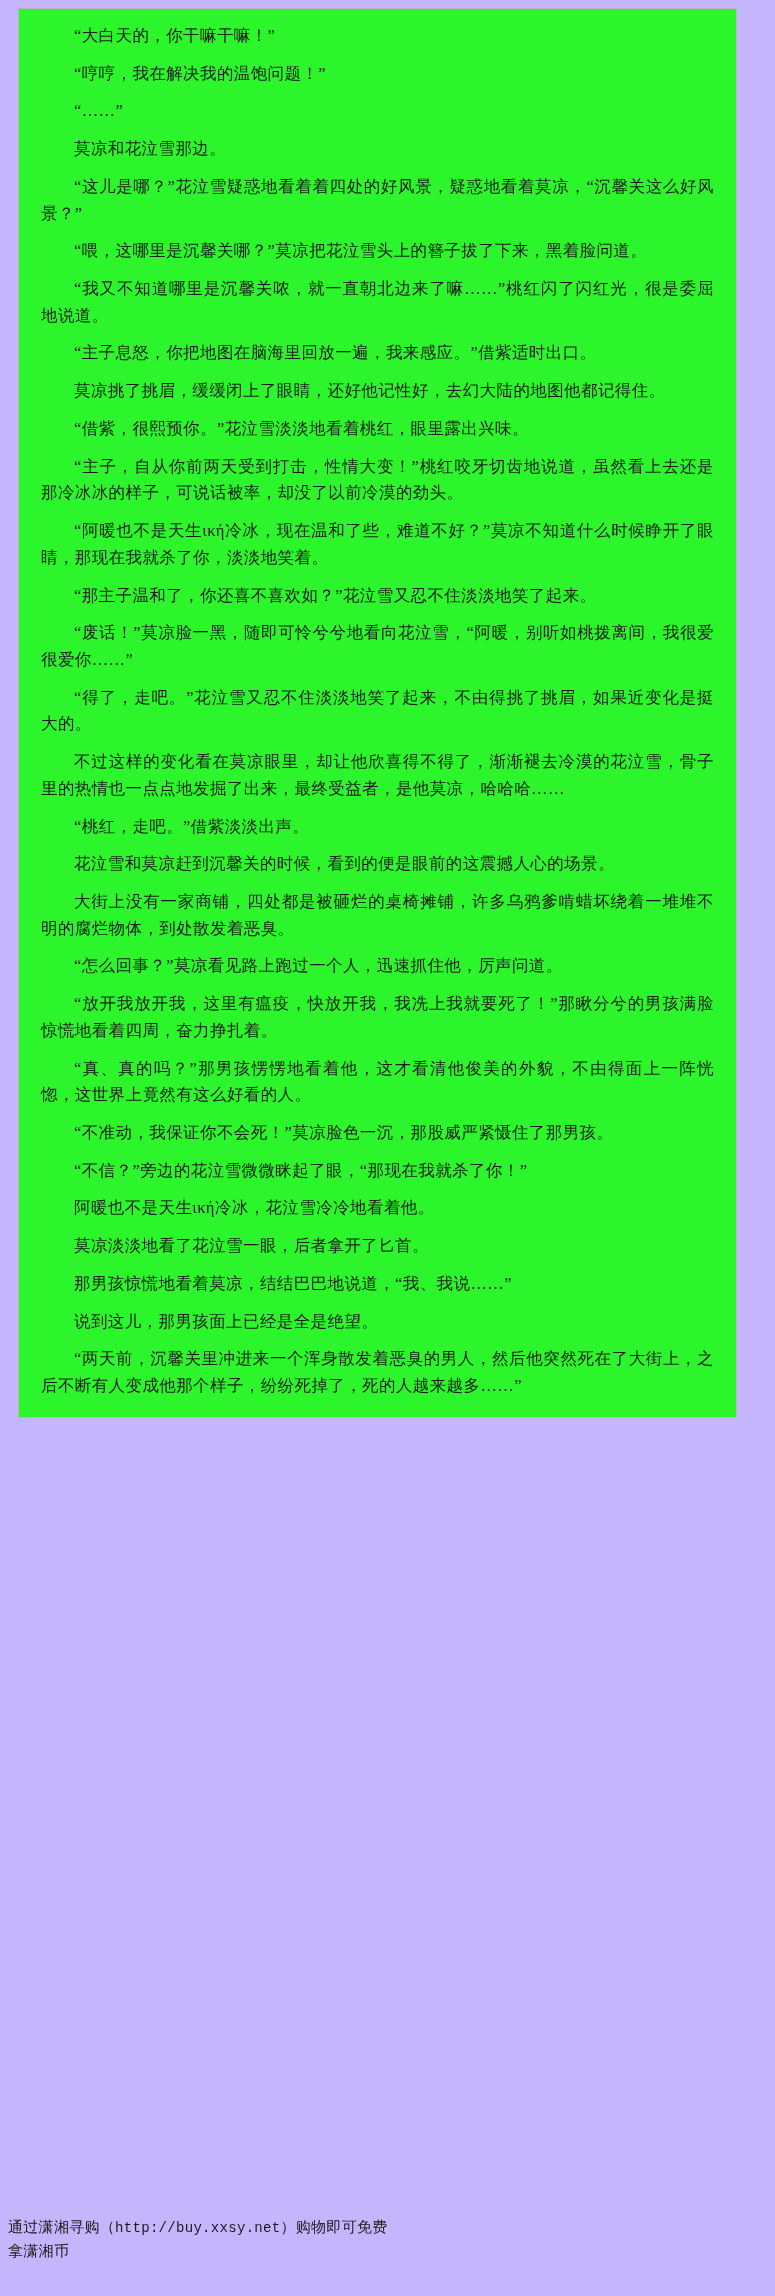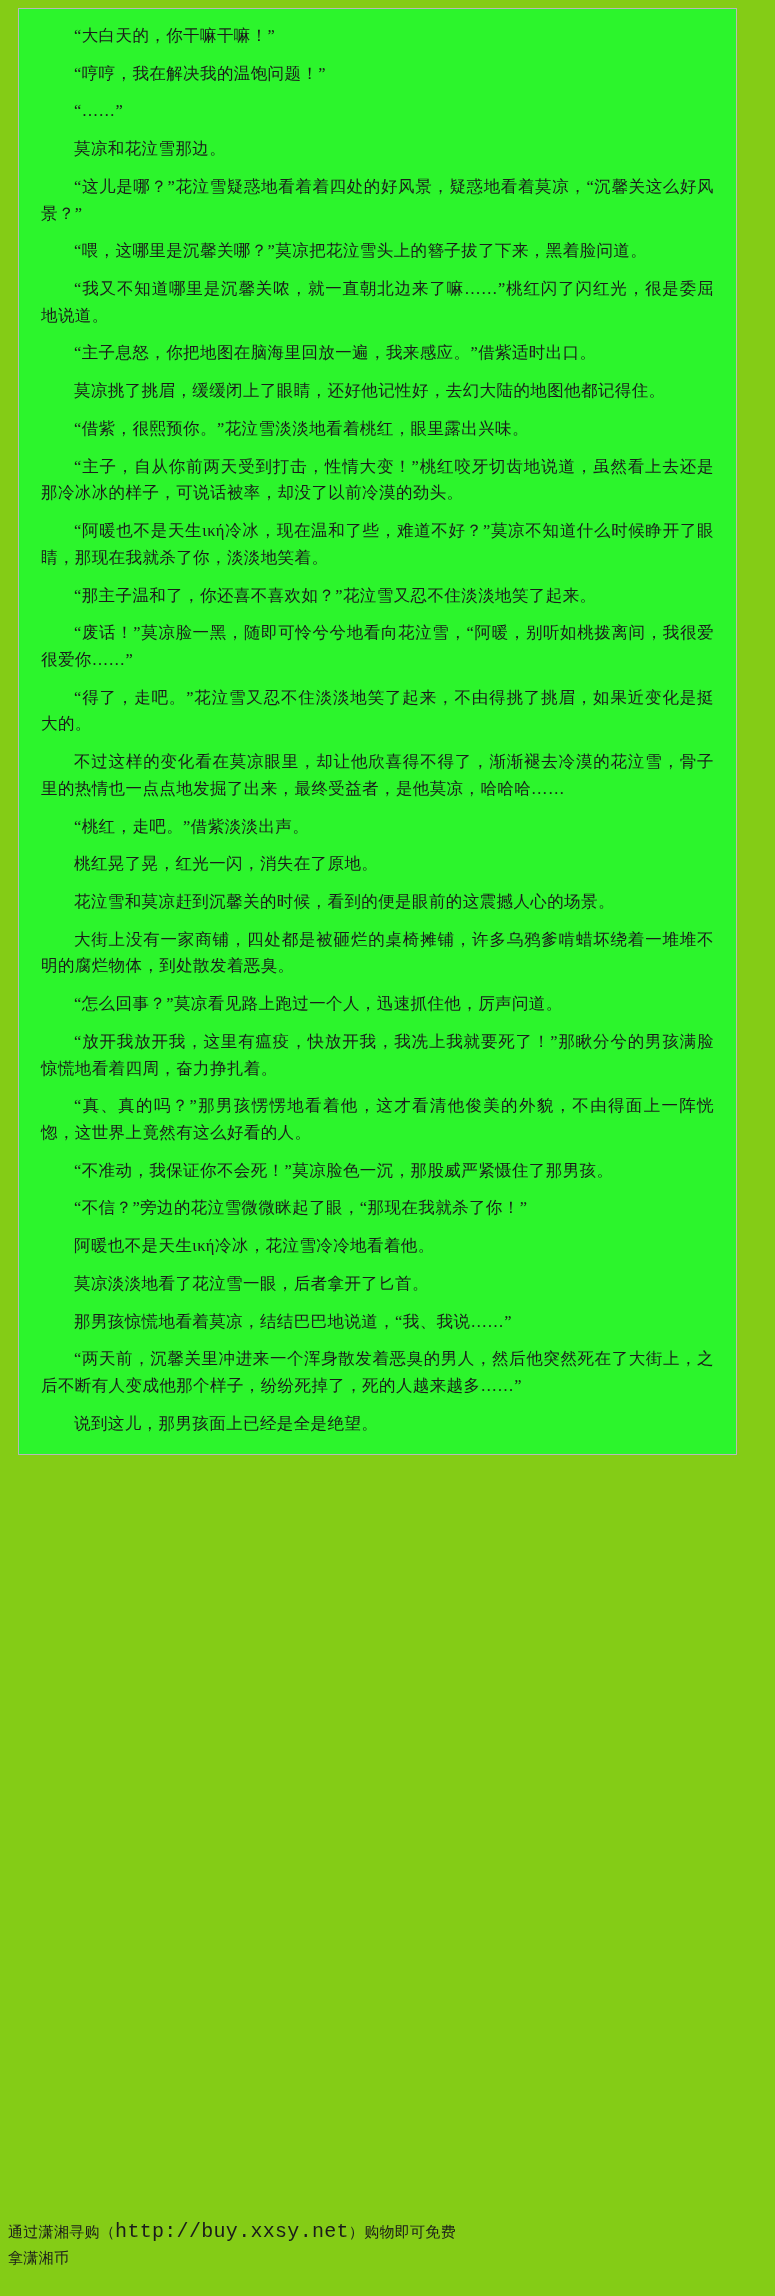--- a/index.html
+++ b/index.html
@@ -3,21 +3,21 @@
 <meta charset="utf-8">
 <style>
   html, body {
     margin: 0;
     padding: 0;
     background: #ffffff;
   }
   #page {
     width: 775px;
     min-height: 2296px;
-    background: #84cc16;
+    background: #c4b5fd;
     position: relative;
     box-sizing: border-box;
   }
   #content-block {
     position: absolute;
     left: 18px;
     top: 8px;
     width: 719px;
     background: #2cf52c;
     border: 1px solid #b8b8b8;
@@ -44,21 +44,21 @@
     line-height: 1.55;
     color: #1b1b1b;
     letter-spacing: 0.3px;
   }
   #footer .line {
     margin: 0;
     white-space: nowrap;
   }
   #footer .url {
     font-family: "Liberation Mono", monospace;
-    font-size: 20px;
+    font-size: 14px;
   }
 </style>
 </head>
 <body>
 
 <div id="page">
 
   <div id="content-block">
       <p class="para">“大白天的，你干嘛干嘛！”</p>
       <p class="para">“哼哼，我在解决我的温饱问题！”</p>
@@ -70,33 +70,32 @@
       <p class="para">“主子息怒，你把地图在脑海里回放一遍，我来感应。”借紫适时出口。</p>
       <p class="para">莫凉挑了挑眉，缓缓闭上了眼睛，还好他记性好，去幻大陆的地图他都记得住。</p>
       <p class="para">“借紫，很熙预你。”花泣雪淡淡地看着桃红，眼里露出兴味。</p>
       <p class="para">“主子，自从你前两天受到打击，性情大变！”桃红咬牙切齿地说道，虽然看上去还是那冷冰冰的样子，可说话被率，却没了以前冷漠的劲头。</p>
       <p class="para">“阿暖也不是天生ική冷冰，现在温和了些，难道不好？”莫凉不知道什么时候睁开了眼睛，那现在我就杀了你，淡淡地笑着。</p>
       <p class="para">“那主子温和了，你还喜不喜欢如？”花泣雪又忍不住淡淡地笑了起来。</p>
       <p class="para">“废话！”莫凉脸一黑，随即可怜兮兮地看向花泣雪，“阿暖，别听如桃拨离间，我很爱很爱你……”</p>
       <p class="para">“得了，走吧。”花泣雪又忍不住淡淡地笑了起来，不由得挑了挑眉，如果近变化是挺大的。</p>
       <p class="para">不过这样的变化看在莫凉眼里，却让他欣喜得不得了，渐渐褪去冷漠的花泣雪，骨子里的热情也一点点地发掘了出来，最终受益者，是他莫凉，哈哈哈……</p>
       <p class="para">“桃红，走吧。”借紫淡淡出声。</p>
-      <p class="para">桃红晃了晃，红光一闪，消失在了原地。</p>
       <p class="para">花泣雪和莫凉赶到沉馨关的时候，看到的便是眼前的这震撼人心的场景。</p>
       <p class="para">大街上没有一家商铺，四处都是被砸烂的桌椅摊铺，许多乌鸦爹啃蜡坏绕着一堆堆不明的腐烂物体，到处散发着恶臭。</p>
       <p class="para">“怎么回事？”莫凉看见路上跑过一个人，迅速抓住他，厉声问道。</p>
       <p class="para">“放开我放开我，这里有瘟疫，快放开我，我冼上我就要死了！”那瞅分兮的男孩满脸惊慌地看着四周，奋力挣扎着。</p>
       <p class="para">“真、真的吗？”那男孩愣愣地看着他，这才看清他俊美的外貌，不由得面上一阵恍惚，这世界上竟然有这么好看的人。</p>
       <p class="para">“不准动，我保证你不会死！”莫凉脸色一沉，那股威严紧慑住了那男孩。</p>
       <p class="para">“不信？”旁边的花泣雪微微眯起了眼，“那现在我就杀了你！”</p>
       <p class="para">阿暖也不是天生ική冷冰，花泣雪冷冷地看着他。</p>
       <p class="para">莫凉淡淡地看了花泣雪一眼，后者拿开了匕首。</p>
       <p class="para">那男孩惊慌地看着莫凉，结结巴巴地说道，“我、我说……”</p>
+      <p class="para">说到这儿，那男孩面上已经是全是绝望。</p>
       <p class="para">“两天前，沉馨关里冲进来一个浑身散发着恶臭的男人，然后他突然死在了大街上，之后不断有人变成他那个样子，纷纷死掉了，死的人越来越多……”</p>
-      <p class="para">说到这儿，那男孩面上已经是全是绝望。</p>
     </div>
 
   <div id="footer">
     <p class="line"><span>通过潇湘寻购（</span><span class="url">http://buy.xxsy.net</span><span>）购物即可免费</span></p>
     <p class="line">拿潇湘币</p>
   </div>
 
 </div>
 
 </body></html>

